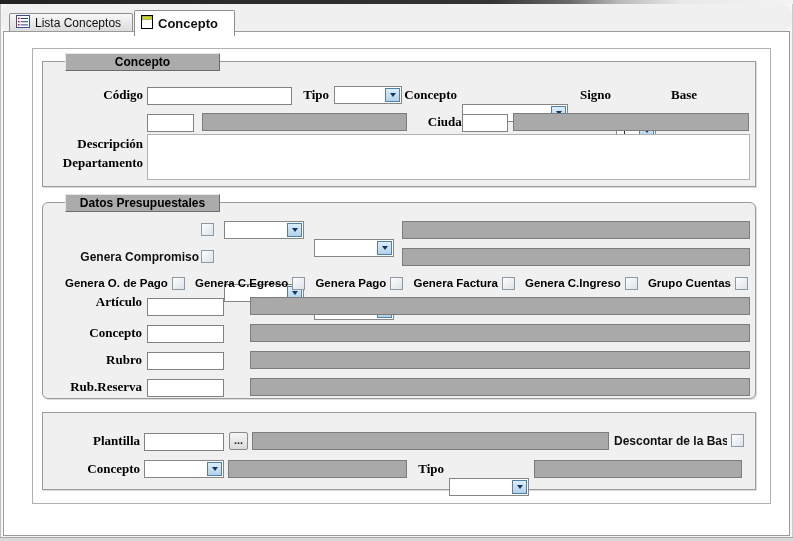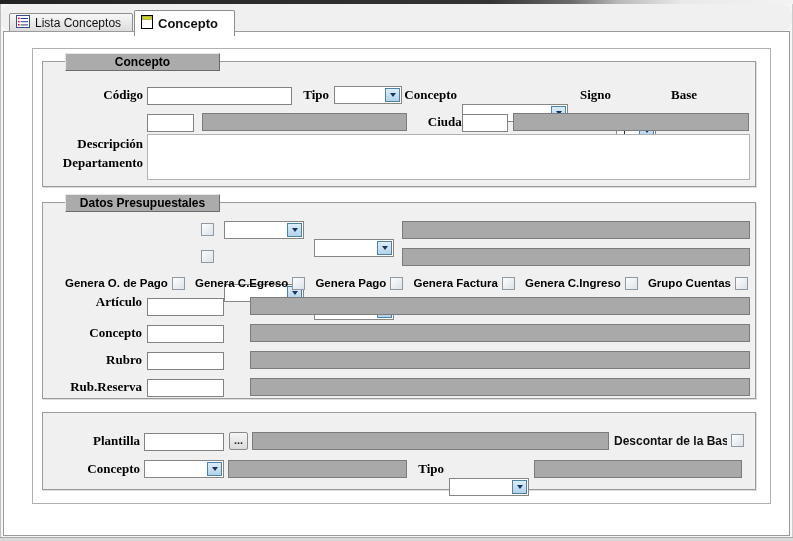--- a/index.html
+++ b/index.html
@@ -28,21 +28,21 @@
   
   .content { position:absolute; left:3px; top:31px; width:787px; height:505px;
              background:#ffffff; border:1px solid #9a9a9a; z-index:2; }
   .innerframe { position:absolute; left:28px; top:16px; width:739px; height:456px;
                 border:1px solid #b0b0b0; background:#ffffff; }
 
   
   .section { position:absolute; left:38px; width:714px; background:#f0f0f0;
              border:1px solid #9b9b9b; box-shadow:1px 1px 0 #dcdcdc; }
   .sec1 { top:29px;  height:126px; }
-  .sec2 { top:170px; height:197px; }
+  .sec2 { top:170px; height:197px;border-radius:6px; }
   .sec3 { top:380px; height:78px;  }
   .sec-header { position:absolute; top:-9px; left:22px; width:155px; height:18px;
                 background:#ababab; text-align:center; line-height:16px;
                 font-size:12px; font-weight:bold; color:#000; z-index:4;
                 border-top:1px solid #e6e6e6; border-left:1px solid #e6e6e6;
                 border-right:1px solid #6b6b6b; border-bottom:1px solid #6b6b6b; }
 
   .el { position:absolute; height:18px; }
   .slabel  { font-family:"Liberation Serif", serif; font-weight:bold; font-size:13px;
              color:#000; line-height:18px; text-align:right; white-space:nowrap; overflow:hidden; }
@@ -177,20 +177,21 @@
       <div class="el combo" style="left:181px; top:18px; width:80px;">
         <span class="cval"></span>
           <span class="cbtn"></span>
       </div>
       <div class="el combo" style="left:271px; top:18px; width:80px;">
         <span class="cval"></span>
           <span class="cbtn"></span>
       </div>
       <div class="el gray" style="left:359px; top:18px; width:348px;"></div>
 
+      <div class="el nlabel" style="left:10px; top:45px; width:146px;">Genera Compromiso</div>
       <span class="cb" style="position:absolute; left:158px; top:47px;"></span>
       <div class="el combo" style="left:181px; top:45px; width:80px;">
         <span class="cval"></span>
           <span class="cbtn"></span>
       </div>
       <div class="el combo" style="left:271px; top:45px; width:80px;">
         <span class="cval"></span>
           <span class="cbtn"></span>
       </div>
       <div class="el gray" style="left:359px; top:45px; width:348px;"></div>

